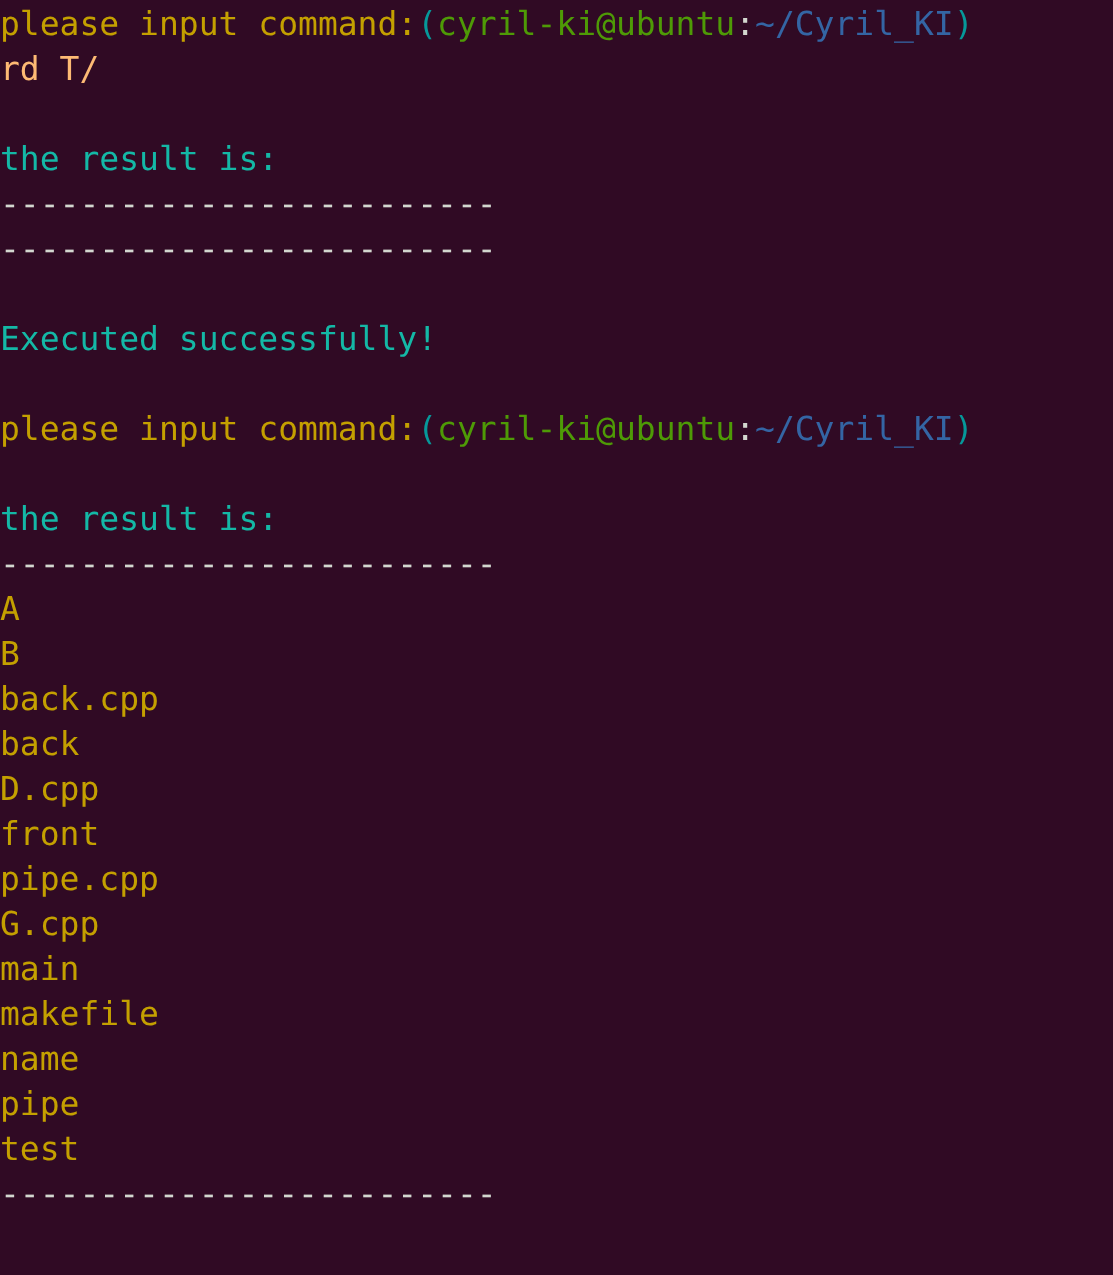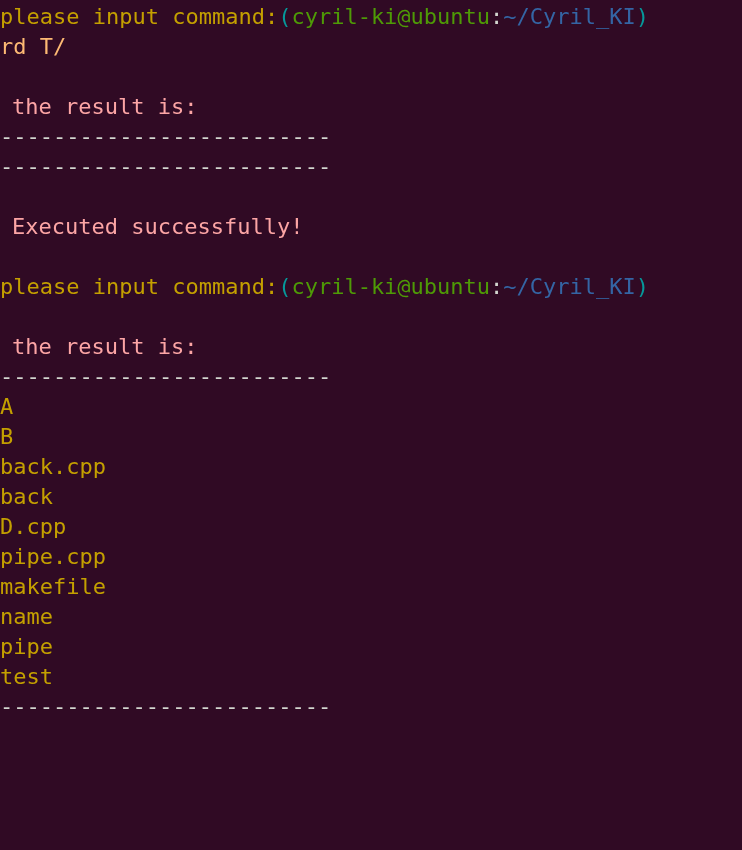--- a/index.html
+++ b/index.html
@@ -38,21 +38,21 @@
     overflow: hidden;
   }
   .blank {
     height: 30px;
   }
   .c-prompt   { color: #c4a000; }
   .c-user     { color: #4e9a06; }
   .c-punct    { color: #d3d7cf; }
   .c-path     { color: #3465a4; }
   .c-paren    { color: #06989a; }
-  .c-result   { color: #fca5a5; margin-left: 12px; }
+  .c-result   { color: #14b8a6; }
   .c-rule     { color: #d3d7cf; }
   .c-file     { color: #c4a000; }
   .c-cmd      { color: #fdba74; }
 </style>
 </head>
 <body>
 
 <div id="terminal">
   <div class="screen" id="screen">
       <div class="line"><span class="c-prompt">please input command:</span><span class="c-paren">(</span><span class="c-user">cyril-ki@ubuntu</span><span class="c-punct">:</span><span class="c-path">~/Cyril_KI</span><span class="c-paren">)</span></div>
@@ -66,20 +66,23 @@
       <div class="line blank">&nbsp;</div>
       <div class="line"><span class="c-prompt">please input command:</span><span class="c-paren">(</span><span class="c-user">cyril-ki@ubuntu</span><span class="c-punct">:</span><span class="c-path">~/Cyril_KI</span><span class="c-paren">)</span></div>
       <div class="line blank">&nbsp;</div>
       <div class="line"><span class="c-result">the result is:</span></div>
       <div class="line"><span class="c-rule">-------------------------</span></div>
       <div class="line"><span class="c-file">A</span></div>
       <div class="line"><span class="c-file">B</span></div>
       <div class="line"><span class="c-file">back.cpp</span></div>
       <div class="line"><span class="c-file">back</span></div>
       <div class="line"><span class="c-file">D.cpp</span></div>
+      <div class="line"><span class="c-file">front</span></div>
       <div class="line"><span class="c-file">pipe.cpp</span></div>
+      <div class="line"><span class="c-file">G.cpp</span></div>
+      <div class="line"><span class="c-file">main</span></div>
       <div class="line"><span class="c-file">makefile</span></div>
       <div class="line"><span class="c-file">name</span></div>
       <div class="line"><span class="c-file">pipe</span></div>
       <div class="line"><span class="c-file">test</span></div>
       <div class="line"><span class="c-rule">-------------------------</span></div>
     </div>
 </div>
 
 </body></html>

